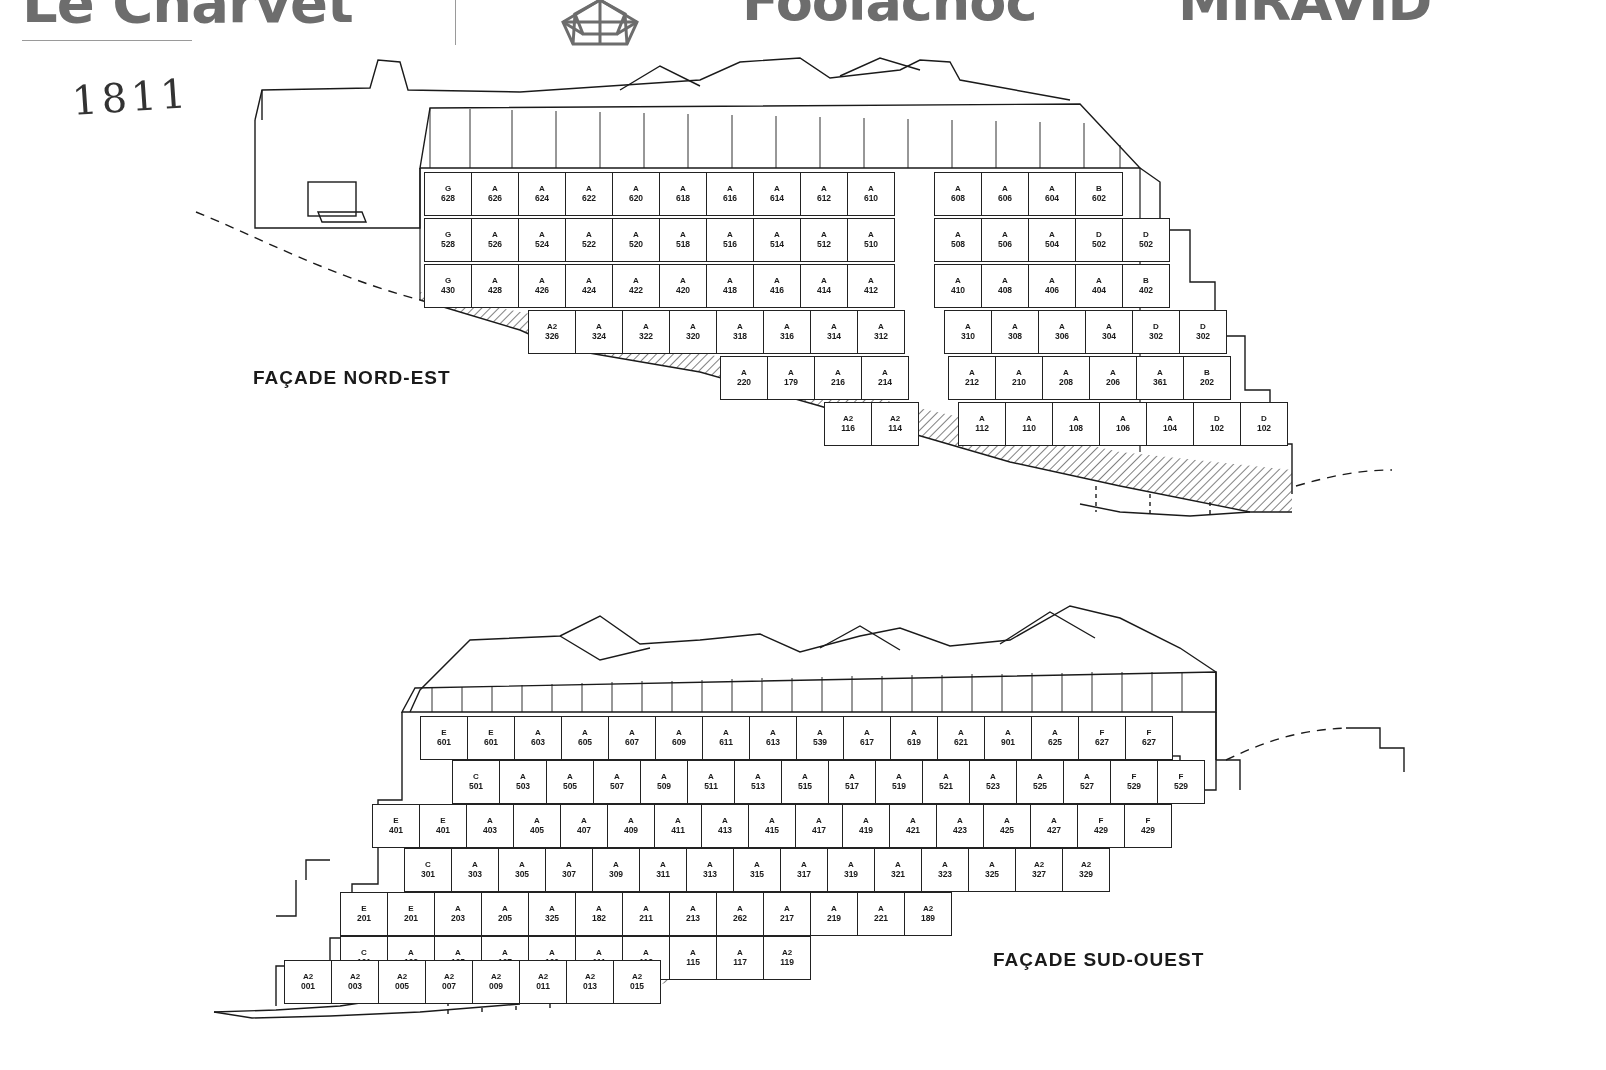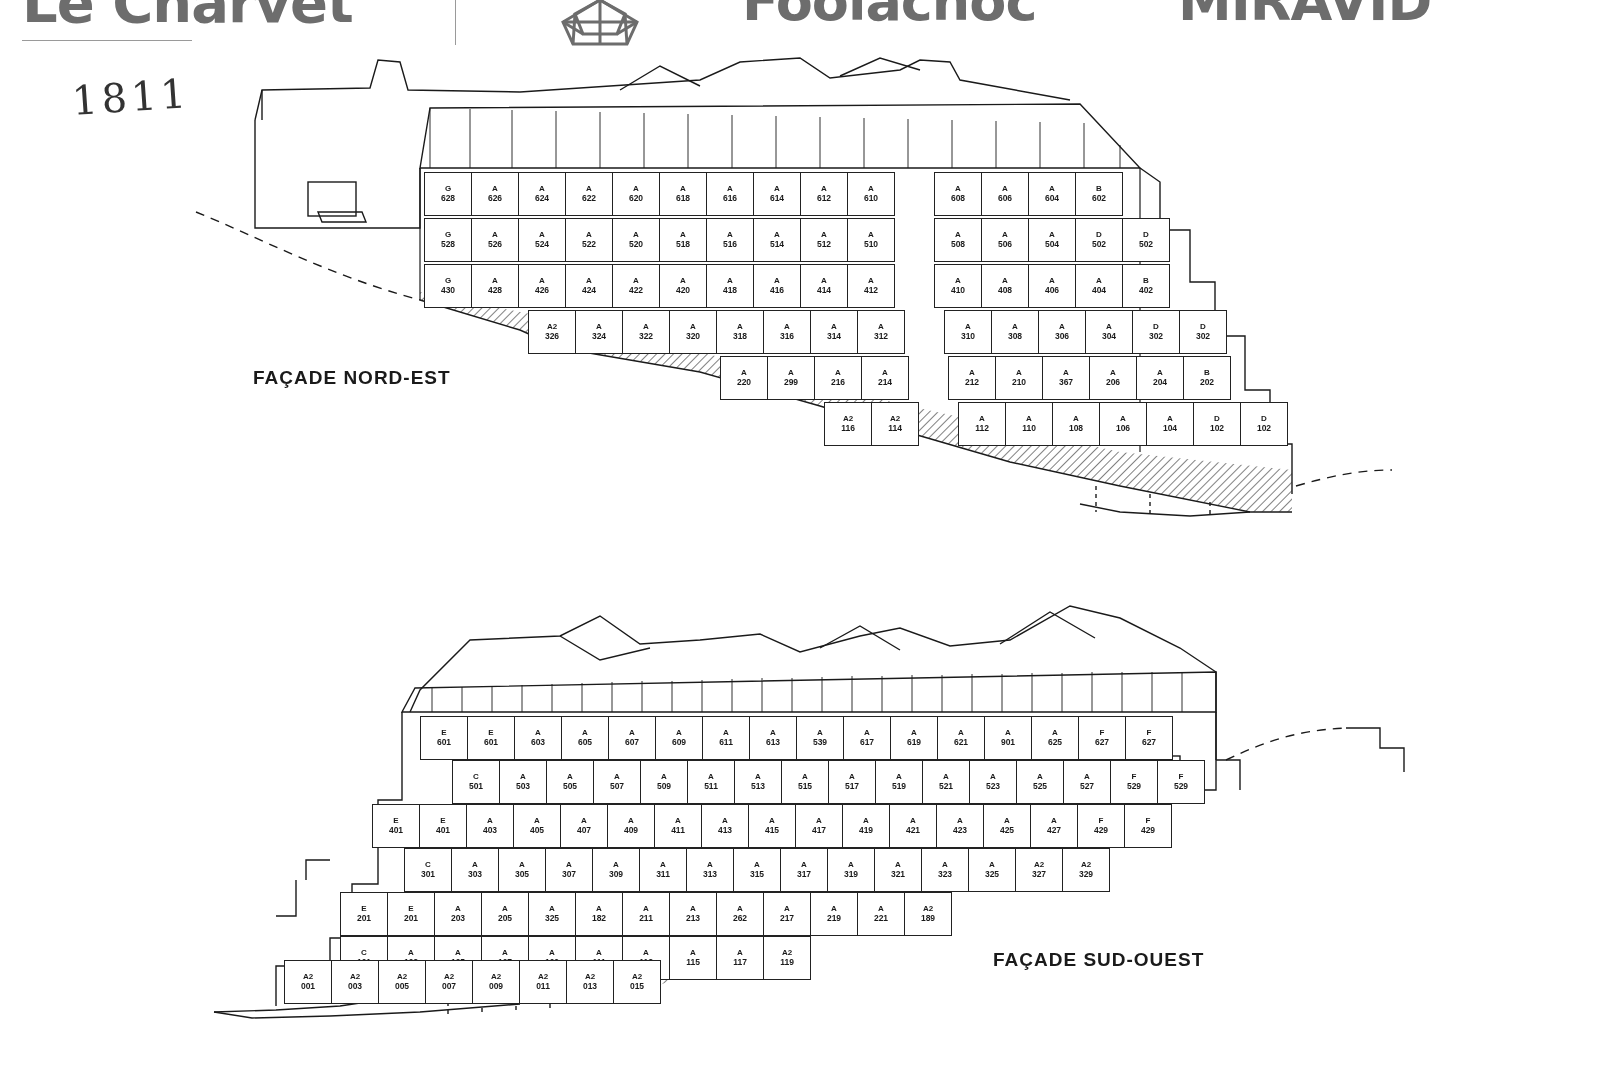--- a/index.html
+++ b/index.html
@@ -419,49 +419,49 @@
     <div class="cell" style="left: 1179px; top: 310px; width: 48px; height: 44px;">
       <span class="t">D</span>
       <span class="n">302</span>
     </div>
     <div class="cell" style="left: 720px; top: 356px; width: 48px; height: 44px;">
       <span class="t">A</span>
       <span class="n">220</span>
     </div>
     <div class="cell" style="left: 767px; top: 356px; width: 48px; height: 44px;">
       <span class="t">A</span>
-      <span class="n">299</span>
+      <span class="n">179</span>
     </div>
     <div class="cell" style="left: 814px; top: 356px; width: 48px; height: 44px;">
       <span class="t">A</span>
       <span class="n">216</span>
     </div>
     <div class="cell" style="left: 861px; top: 356px; width: 48px; height: 44px;">
       <span class="t">A</span>
       <span class="n">214</span>
     </div>
     <div class="cell" style="left: 948px; top: 356px; width: 48px; height: 44px;">
       <span class="t">A</span>
       <span class="n">212</span>
     </div>
     <div class="cell" style="left: 995px; top: 356px; width: 48px; height: 44px;">
       <span class="t">A</span>
       <span class="n">210</span>
     </div>
     <div class="cell" style="left: 1042px; top: 356px; width: 48px; height: 44px;">
       <span class="t">A</span>
-      <span class="n">367</span>
+      <span class="n">208</span>
     </div>
     <div class="cell" style="left: 1089px; top: 356px; width: 48px; height: 44px;">
       <span class="t">A</span>
       <span class="n">206</span>
     </div>
     <div class="cell" style="left: 1136px; top: 356px; width: 48px; height: 44px;">
       <span class="t">A</span>
-      <span class="n">204</span>
+      <span class="n">361</span>
     </div>
     <div class="cell" style="left: 1183px; top: 356px; width: 48px; height: 44px;">
       <span class="t">B</span>
       <span class="n">202</span>
     </div>
     <div class="cell" style="left: 824px; top: 402px; width: 48px; height: 44px;">
       <span class="t">A2</span>
       <span class="n">116</span>
     </div>
     <div class="cell" style="left: 871px; top: 402px; width: 48px; height: 44px;">

